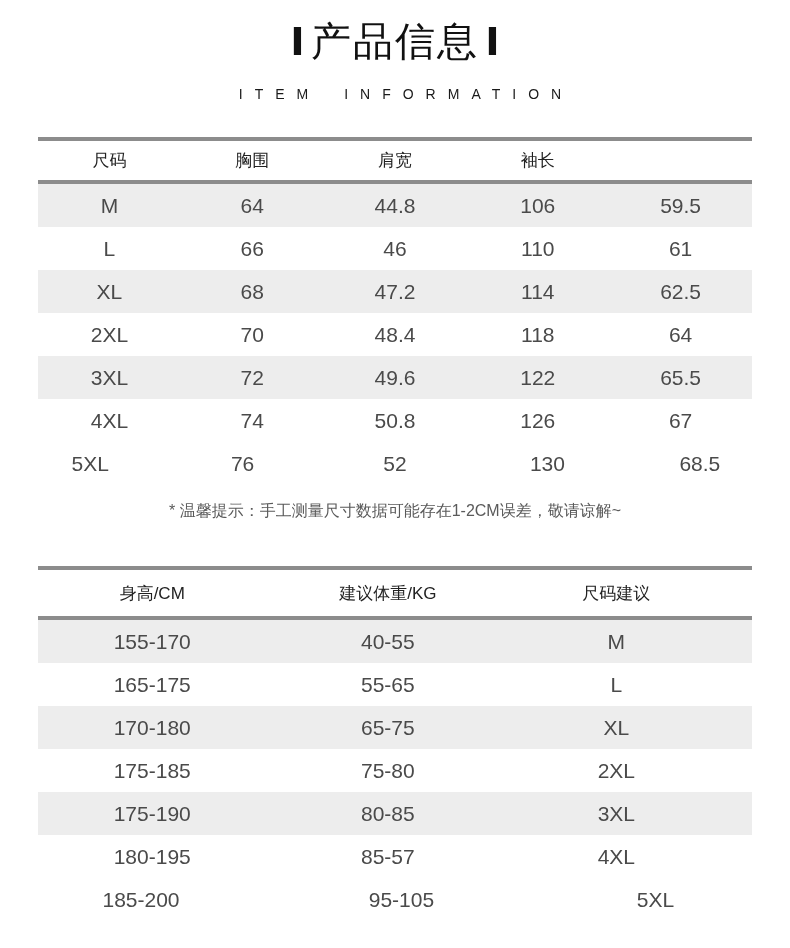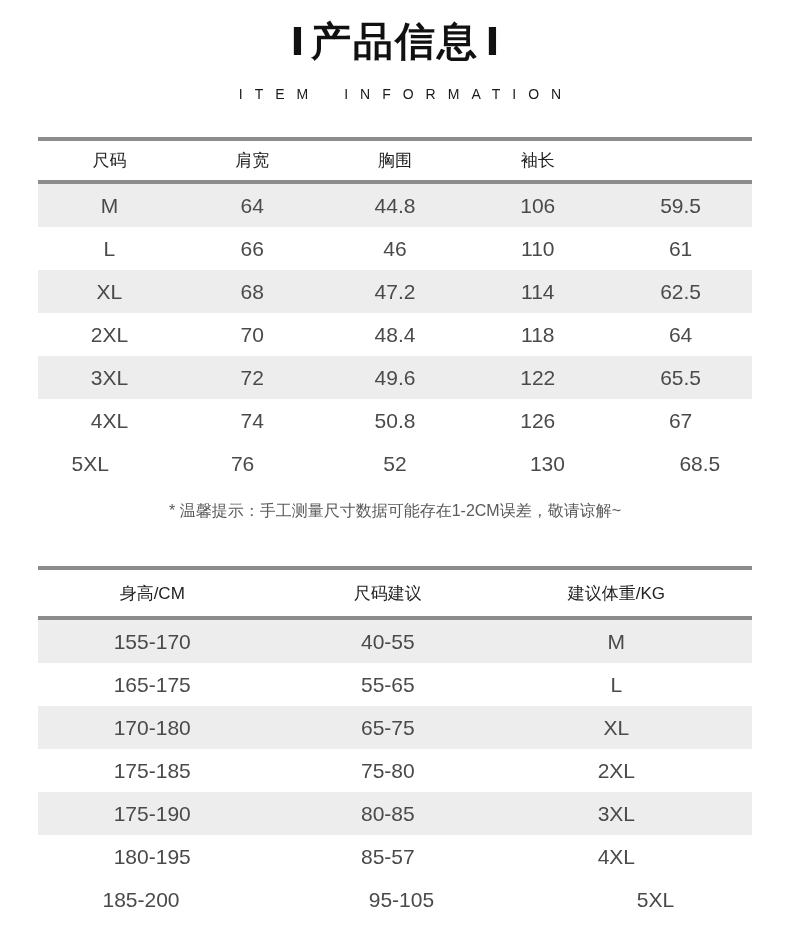--- a/index.html
+++ b/index.html
@@ -34,21 +34,21 @@
     white-space:nowrap;
   }
   .bar{
     font-size:40px;
     font-weight:700;
     display:inline-block;
     transform:scaleX(1.25);
   }
   .title-text{
     font-size:40px;
-    font-weight:700;
+    font-weight:400;
     letter-spacing:2px;
     margin:0 8px;
   }
   .subtitle{
     margin-top:9px;
     text-align:center;
     font-size:14px;
     font-weight:500;
     color:#1a1a1a;
     letter-spacing:12px;
@@ -115,22 +115,22 @@
 
   <div class="title-wrap">
     <span class="bar">I</span><span class="title-text">产品信息</span><span class="bar">I</span>
   </div>
   <div class="subtitle">ITEM INFORMATION</div>
 
   <div class="table size-table">
     <div class="rule"></div>
     <div class="thead">
         <div class="cell">尺码</div>
+        <div class="cell">胸围</div>
         <div class="cell">肩宽</div>
-        <div class="cell">胸围</div>
         <div class="cell">袖长</div>
       </div>
     <div class="rule"></div>
     <div class="tbody">
         <div class="trow">
           <div class="cell">M</div>
           <div class="cell">64</div>
           <div class="cell">44.8</div>
           <div class="cell">106</div>
           <div class="cell">59.5</div>
@@ -179,22 +179,22 @@
         </div>
       </div>
   </div>
 
   <div class="note">* 温馨提示：手工测量尺寸数据可能存在1-2CM误差，敬请谅解~</div>
 
   <div class="table fit-table">
     <div class="rule"></div>
     <div class="thead">
         <div class="cell">身高/CM</div>
+        <div class="cell">建议体重/KG</div>
         <div class="cell">尺码建议</div>
-        <div class="cell">建议体重/KG</div>
       </div>
     <div class="rule"></div>
     <div class="tbody">
         <div class="trow">
           <div class="cell">155-170</div>
           <div class="cell">40-55</div>
           <div class="cell">M</div>
         </div>
         <div class="trow">
           <div class="cell">165-175</div>

